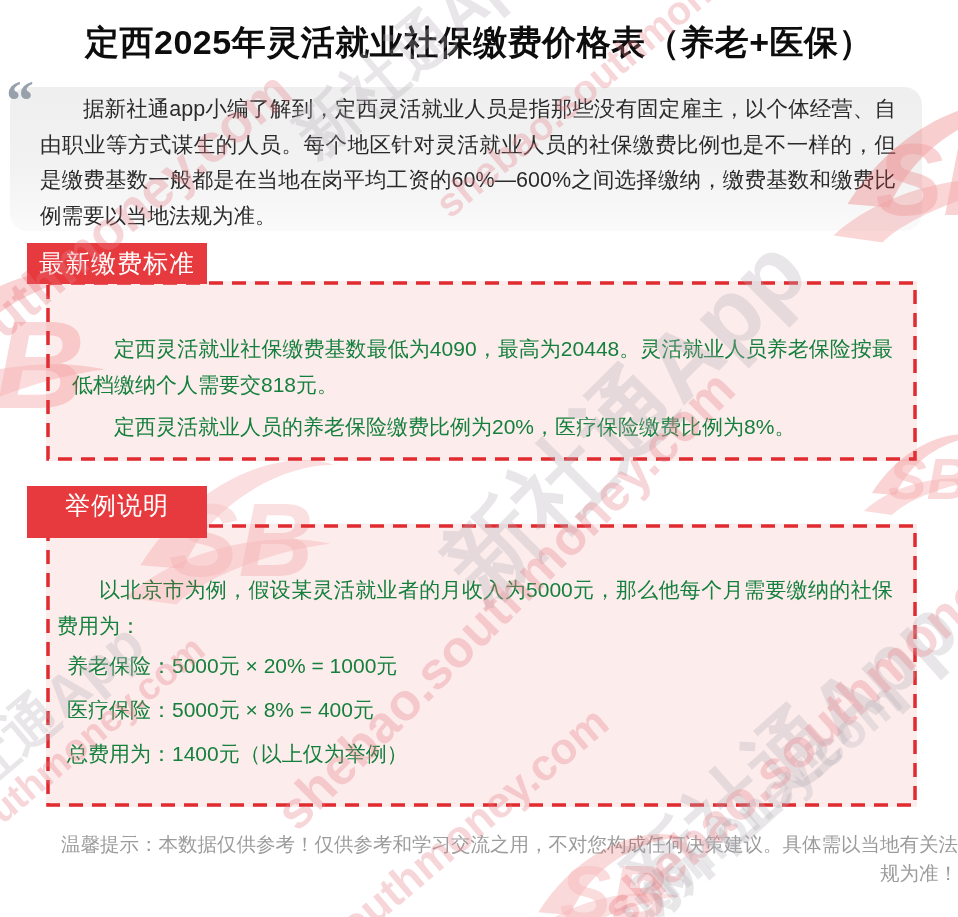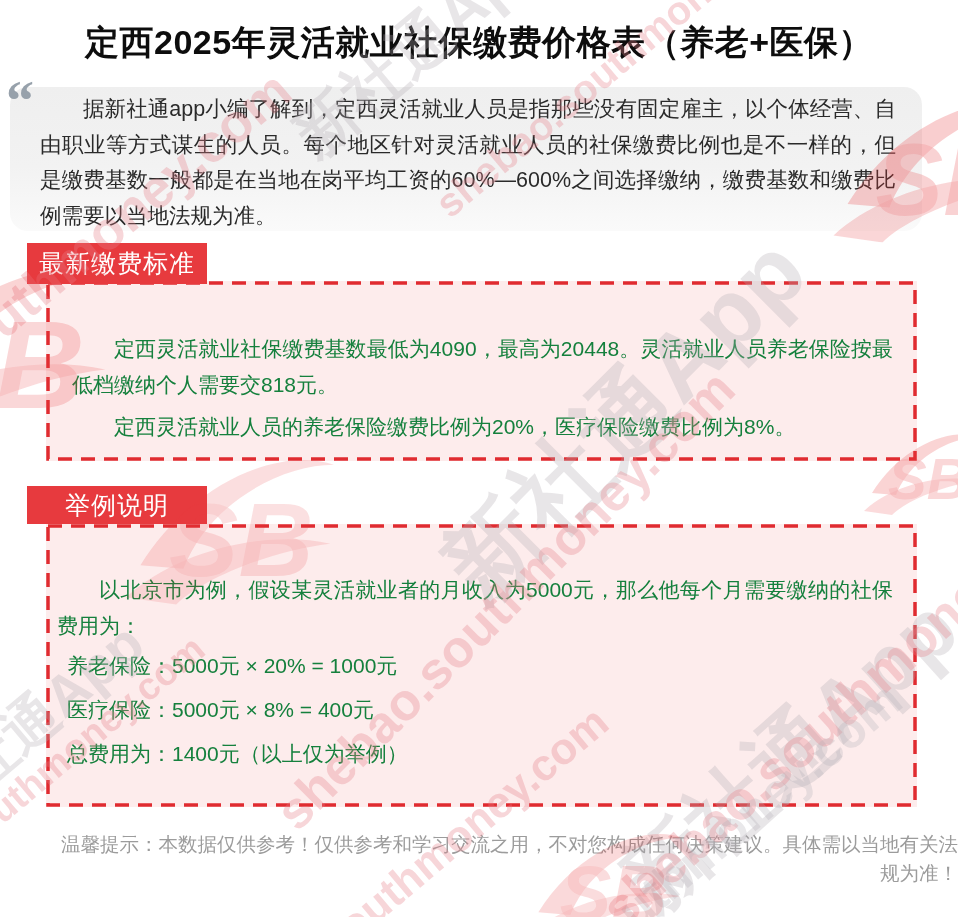--- a/index.html
+++ b/index.html
@@ -34,21 +34,21 @@
     text-indent:2em;text-align:justify;
   }
   
   .section-header{
     position:absolute;left:27px;width:180px;height:41px;
     background:var(--accent,#e73a3e);color:#ffffff;
     font-size:25px;line-height:40px;text-align:center;
     z-index:5;letter-spacing:1px;
   }
   #header-standards{top:243px;}
-  #header-example{top:486px;height:38px;line-height:38px;}
+  #header-example{top:486px;height:52px;line-height:38px;}
   
   .panel{
     position:absolute;left:46px;width:871px;
     background:var(--panel,#fdecec);z-index:3;box-sizing:border-box;
   }
   #panel-standards{top:281px;height:180px;}
   #panel-example{top:524px;height:283px;}
   .panel svg.dash{position:absolute;inset:0;width:100%;height:100%;}
   .panel .panel-body{position:relative;z-index:2;}
   .panel p{

